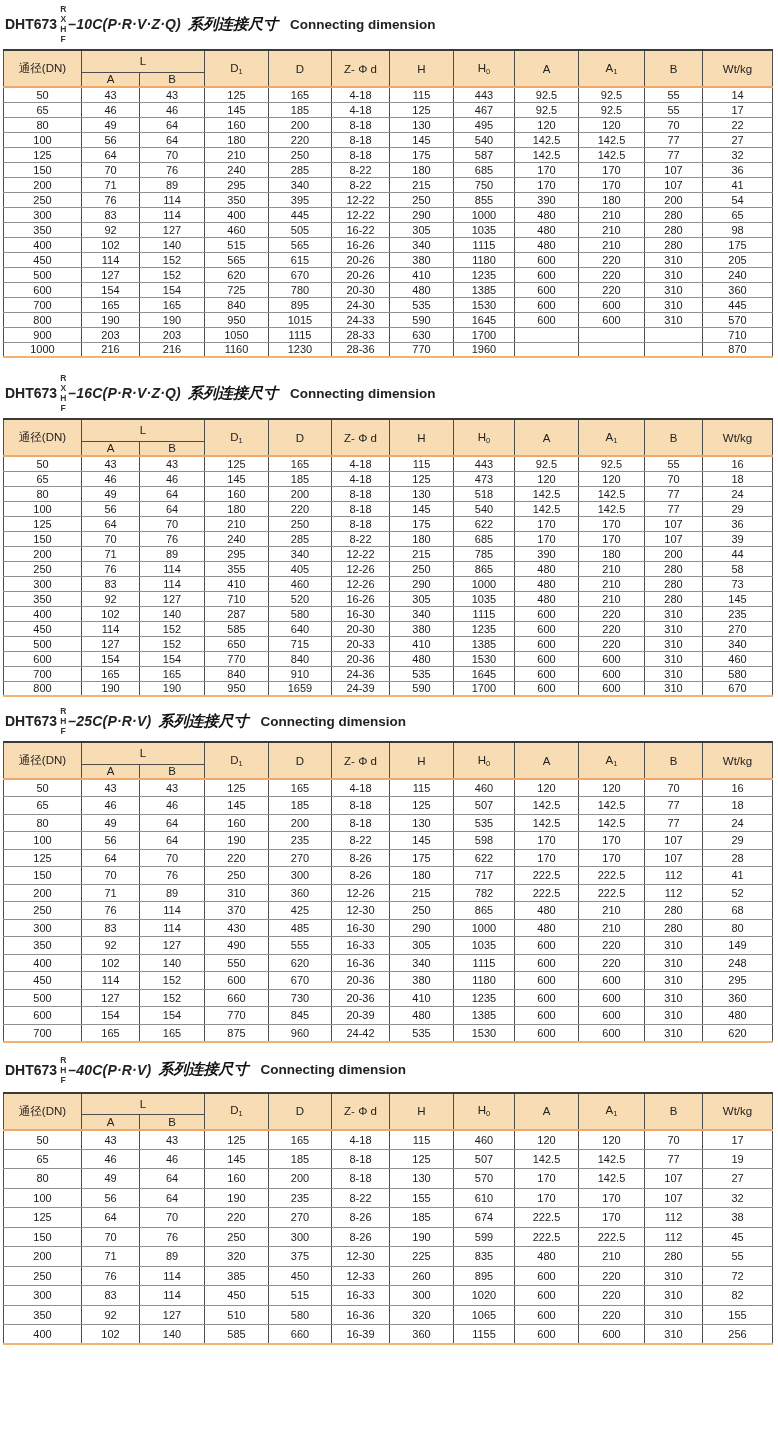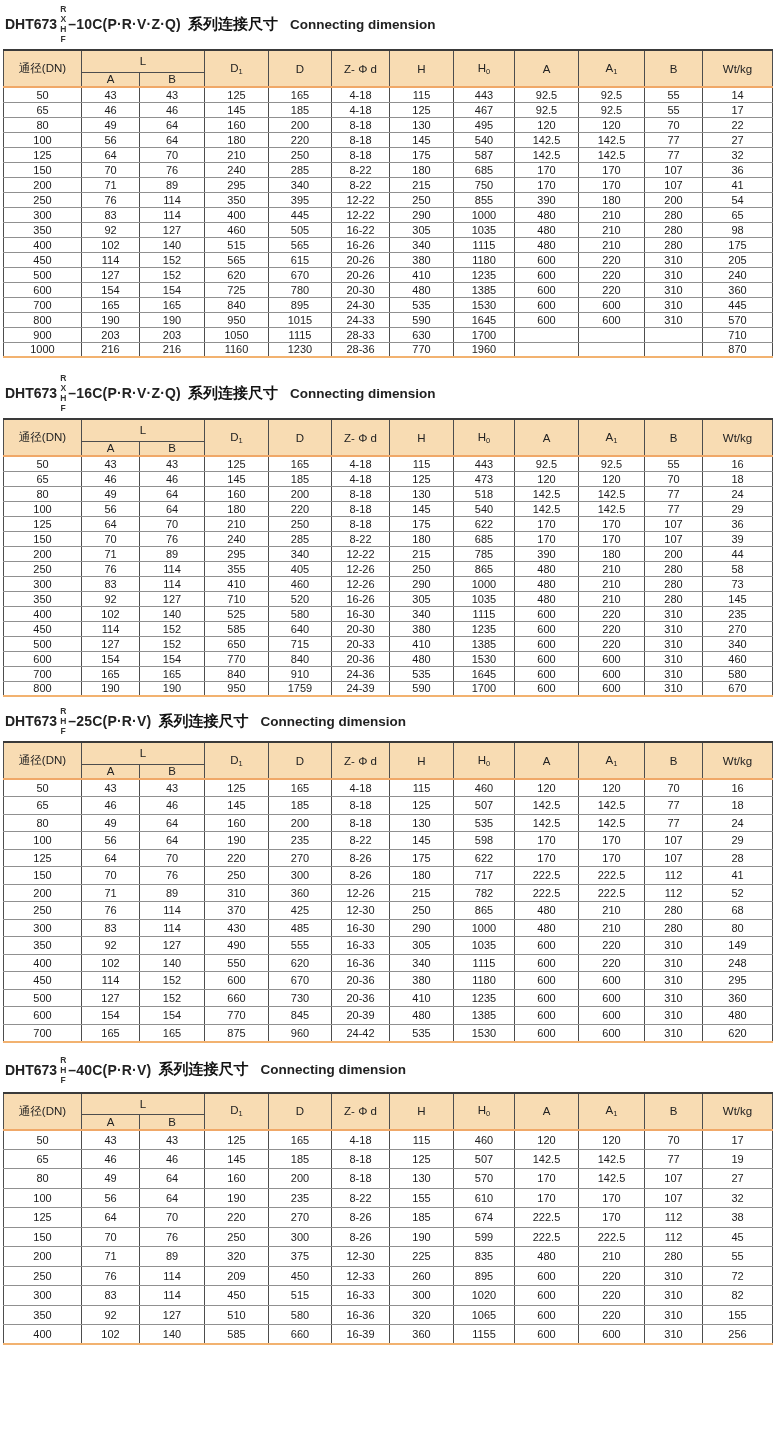--- a/index.html
+++ b/index.html
@@ -27,22 +27,22 @@
   .t-gap-sm { margin-top: 12px; margin-bottom: 7px; }
   .stack {
     display: inline-flex;
     flex-direction: column;
     align-items: center;
     font-size: 8.5px;
     line-height: 10px;
     color: #333;
     margin: 0 2px 0 3px;
   }
-  .code { letter-spacing: 0.2px; }
-  .cn { font-weight: 700; font-size: 15px; margin-left: 7px; color:#111; }
+  .code { letter-spacing: 0.2px; font-style: italic; }
+  .cn { font-weight: 700; font-size: 15px; margin-left: 7px; color:#111;font-style:italic; }
   .en { margin-left: 12px; font-size: 13.5px; }
 
   
   table.tbl {
     table-layout: fixed;
     width: 770px;
     margin-left: 3px;
     border-collapse: collapse;
     border-top: 2px solid #3a3a3a;
     border-bottom: 2px solid #f2b270;
@@ -576,21 +576,21 @@
             <td>1035</td>
             <td>480</td>
             <td>210</td>
             <td>280</td>
             <td>145</td>
           </tr>
           <tr>
             <td>400</td>
             <td>102</td>
             <td>140</td>
-            <td>525</td>
+            <td>287</td>
             <td>580</td>
             <td>16-30</td>
             <td>340</td>
             <td>1115</td>
             <td>600</td>
             <td>220</td>
             <td>310</td>
             <td>235</td>
           </tr>
           <tr>
@@ -647,21 +647,21 @@
             <td>600</td>
             <td>600</td>
             <td>310</td>
             <td>580</td>
           </tr>
           <tr>
             <td>800</td>
             <td>190</td>
             <td>190</td>
             <td>950</td>
-            <td>1759</td>
+            <td>1659</td>
             <td>24-39</td>
             <td>590</td>
             <td>1700</td>
             <td>600</td>
             <td>600</td>
             <td>310</td>
             <td>670</td>
           </tr>
         </tbody>
     </table>
@@ -1070,21 +1070,21 @@
             <td>835</td>
             <td>480</td>
             <td>210</td>
             <td>280</td>
             <td>55</td>
           </tr>
           <tr>
             <td>250</td>
             <td>76</td>
             <td>114</td>
-            <td>209</td>
+            <td>385</td>
             <td>450</td>
             <td>12-33</td>
             <td>260</td>
             <td>895</td>
             <td>600</td>
             <td>220</td>
             <td>310</td>
             <td>72</td>
           </tr>
           <tr>

